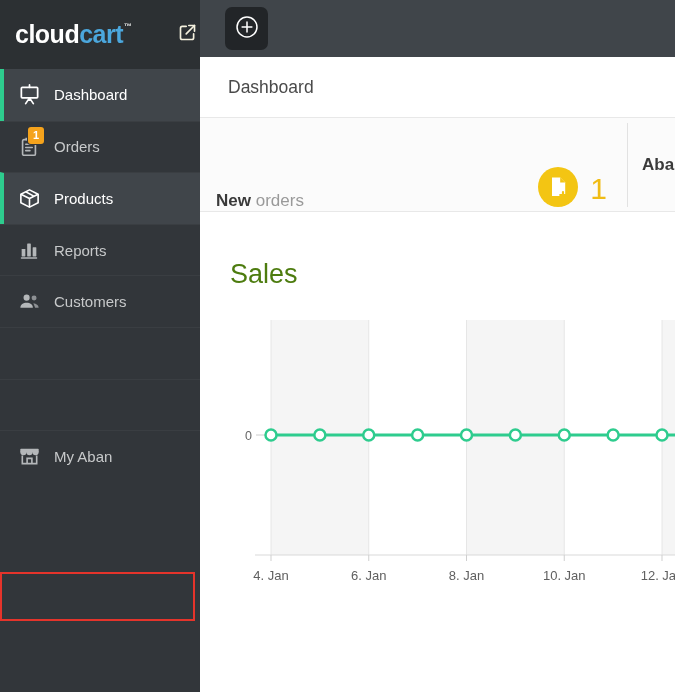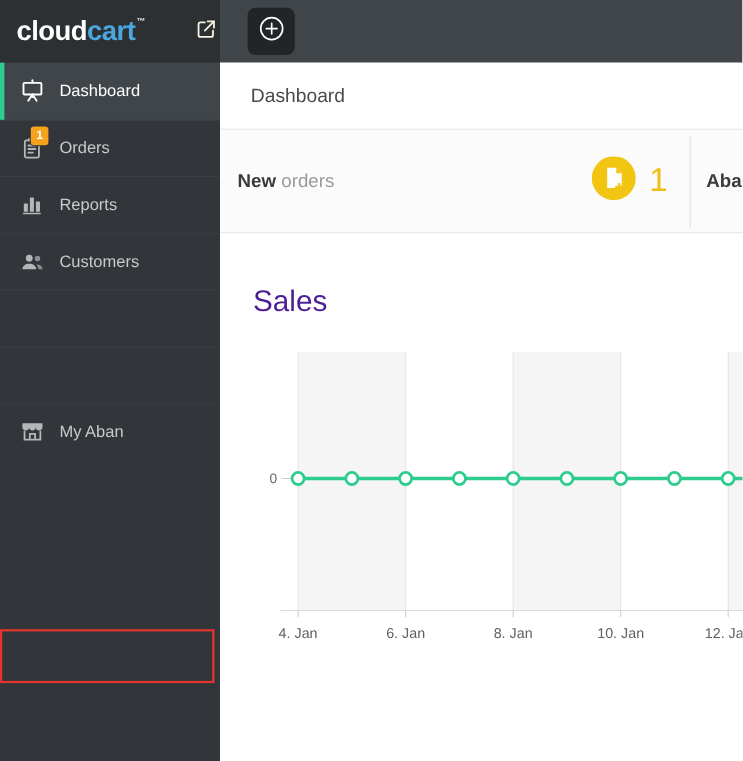--- a/index.html
+++ b/index.html
@@ -1,21 +1,21 @@
 <!DOCTYPE html>
 <html><head>
 <meta charset="utf-8">
 <style>
   * { margin:0; padding:0; box-sizing:border-box; }
   body { font-family:"Liberation Sans", sans-serif; background:#fff; }
   .screen { position:relative; width:675px; height:692px; overflow:hidden; background:#fff; }
 
   
   .sidebar { position:absolute; left:0; top:0; width:200px; height:692px; background:#32363a; z-index:2; }
-  .sidebar-header { height:57px; background:#2c3033; display:flex; align-items:center; justify-content:space-between; padding:0 0 0 15px; }
+  .sidebar-header { height:69px; background:#2c3033; display:flex; align-items:center; justify-content:space-between; padding:0 0 0 15px; }
   .logo { font-size:25px; font-weight:bold; color:#fff; letter-spacing:-0.5px; white-space:nowrap; }
   .logo .blue { color:#4ba7dd; }
   .logo sup { font-size:8px; color:#e8e8e8; vertical-align:14px; margin-left:1px; }
   .ext-btn { width:26px; height:26px; display:flex; align-items:center; justify-content:center; cursor:pointer; }
 
   .nav-item { height:51.6px; display:flex; align-items:center; padding-left:17px; border-top:1px solid #3a3e42;
               color:#c7c9ca; font-size:15px; cursor:pointer; position:relative; }
   .nav-item:first-child { border-top:none; }
   .nav-item.active { background:#40454a; border-left:4px solid #2ecc8e; padding-left:13px; color:#fff; }
   .nav-item.spacer { cursor:default; }
@@ -34,30 +34,30 @@
   .create-btn { position:absolute; left:25px; top:7px; width:43px; height:43px; background:#222528; border-radius:7px;
                 display:flex; align-items:center; justify-content:center; cursor:pointer; }
 
   
   .main { position:absolute; left:200px; top:57px; width:475px; height:635px; background:#fff; }
   .page-title-row { height:60px; display:flex; align-items:center; padding-left:28px; }
   .page-title { font-size:17.5px; color:#4a4a4a; }
 
   .stats-strip { height:95px; background:#fbfbfb; border-top:1px solid #e8e8e8; border-bottom:1px solid #e8e8e8;
                  display:flex; }
-  .strip-left { width:427px; display:flex; align-items:center; padding:0 20px 0 16px;gap:44px; }
+  .strip-left { width:427px; display:flex; align-items:flex-end; padding:0 20px 0 16px;gap:44px; }
   .strip-label { font-size:17px; color:#9a9a9a; flex:1; }
   .strip-label b { color:#3a3a3a; font-weight:bold; }
   .strip-value { display:flex; align-items:center; gap:12px; }
   .strip-count { font-size:30px; color:#f0bc15; }
   .strip-divider { width:1px; background:#e2e2e2; height:84px; align-self:center; flex:none; }
   .strip-right { flex:1; display:flex; align-items:center; padding-left:14px; font-weight:bold; color:#3a3a3a;
                  font-size:17px; white-space:nowrap; overflow:hidden; }
 
-  .sales-title { margin:46px 0 0 30px; font-size:27px; font-weight:400; color:#4c1d95; line-height:1.2; }
+  .sales-title { margin:46px 0 0 30px; font-size:27px; font-weight:400; color:#4d7c0f; line-height:1.2; }
   #sales-chart { display:block; margin-top:13px; }
 </style>
 </head>
 <body>
 
 <div class="screen">
 
   <aside class="sidebar">
     <div class="sidebar-header">
       <div class="logo">
@@ -87,20 +87,29 @@
         <div class="nav-item">
           <span class="nav-icon">
             <svg width="22" height="22" viewBox="0 0 24 24" fill="none" stroke="currentColor" stroke-width="1.8" stroke-linecap="round">
               <rect x="5" y="4" width="14" height="17" rx="1.5"></rect>
               <path d="M9 4V2.8h6V4"></path>
               <path d="M8.5 9h7M8.5 12.5h7M8.5 16h4.5"></path>
             </svg>
             <span class="nav-badge">1</span>
           </span>
           <span class="nav-label">Orders</span>
+        </div>
+        <div class="nav-item active">
+          <span class="nav-icon">
+            <svg width="23" height="23" viewBox="0 0 24 24" fill="none" stroke="currentColor" stroke-width="1.7" stroke-linejoin="round">
+              <path d="M12 3l9 4.5v9L12 21l-9-4.5v-9z"></path>
+              <path d="M3 7.5l9 4.5 9-4.5M12 12v9M8 5l8.5 4.5"></path>
+            </svg>
+          </span>
+          <span class="nav-label">Products</span>
         </div>
         <div class="nav-item">
           <span class="nav-icon">
             <svg width="22" height="22" viewBox="0 0 24 24" fill="currentColor">
               <rect x="4" y="11" width="4" height="8" rx="0.5"></rect>
               <rect x="10" y="5" width="4" height="14" rx="0.5"></rect>
               <rect x="16" y="9" width="4" height="10" rx="0.5"></rect>
               <rect x="3" y="20" width="18" height="1.6" rx="0.8"></rect>
             </svg>
           </span>

